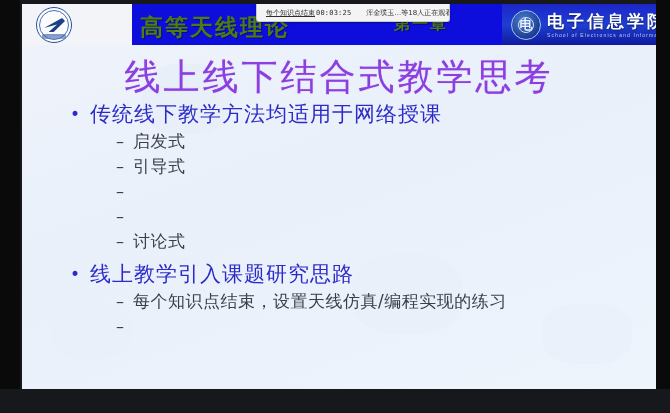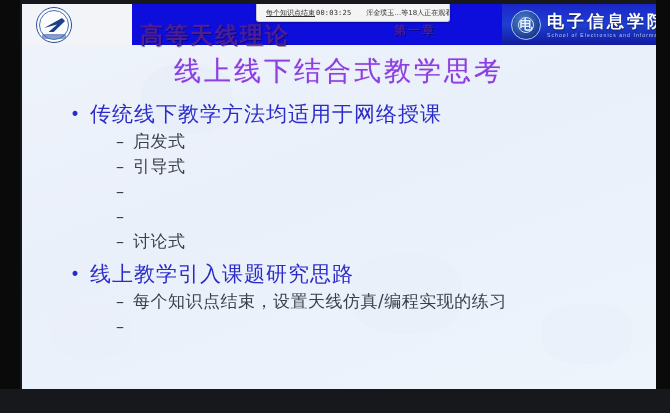--- a/index.html
+++ b/index.html
@@ -88,30 +88,29 @@
   }
   .seal-band {
     position:absolute; left:6px; bottom:4px; width:24px; height:5px;
     background:linear-gradient(180deg,#2b4f9a,#4a6fb5);
     opacity:.6; border-radius:2px;
   }
 
   
   .hdr-cn {
     position: absolute;
-    color: #4c1d95;
+    color: #4d7c0f;
     font-family: "DejaVu Sans", sans-serif;
     font-weight: 700;
     letter-spacing: 2px;
     text-shadow: 1px 1px 0 rgba(0,0,0,.35);
     white-space: nowrap;
-    margin-top: 8px;
   }
   #hdr-course  { left: 118px; top: 8px;  font-size: 23px; }
-  #hdr-chapter { left: 372px; top: 10px; font-size: 12px; }
+  #hdr-chapter { left: 372px; top: 10px; font-size: 16px; }
 
   
   #right-logo {
     position: absolute;
     left: 486px; top: 3px;
     width: 144px; height: 36px;
     display: flex; align-items: center;
   }
   .rl-seal {
     position: relative;
@@ -181,21 +180,21 @@
     position: absolute;
     left: 0; top: 41px;
     width: 634px; height: 344px;
   }
   #slide-title {
     position: absolute;
     left: 0; right: 0; top: 8px;
     text-align: center;
     color: #8c3fe0;
     font-family: "DejaVu Sans", sans-serif;
-    font-size: 27px;
+    font-size: 36px;
     font-weight: 400;
     letter-spacing: 3px;
     text-shadow: 0 0 1px rgba(140,63,224,.45);
   }
 
   #body-list {
     position: absolute;
     left: 48px; top: 53px;
     right: 10px;
   }

